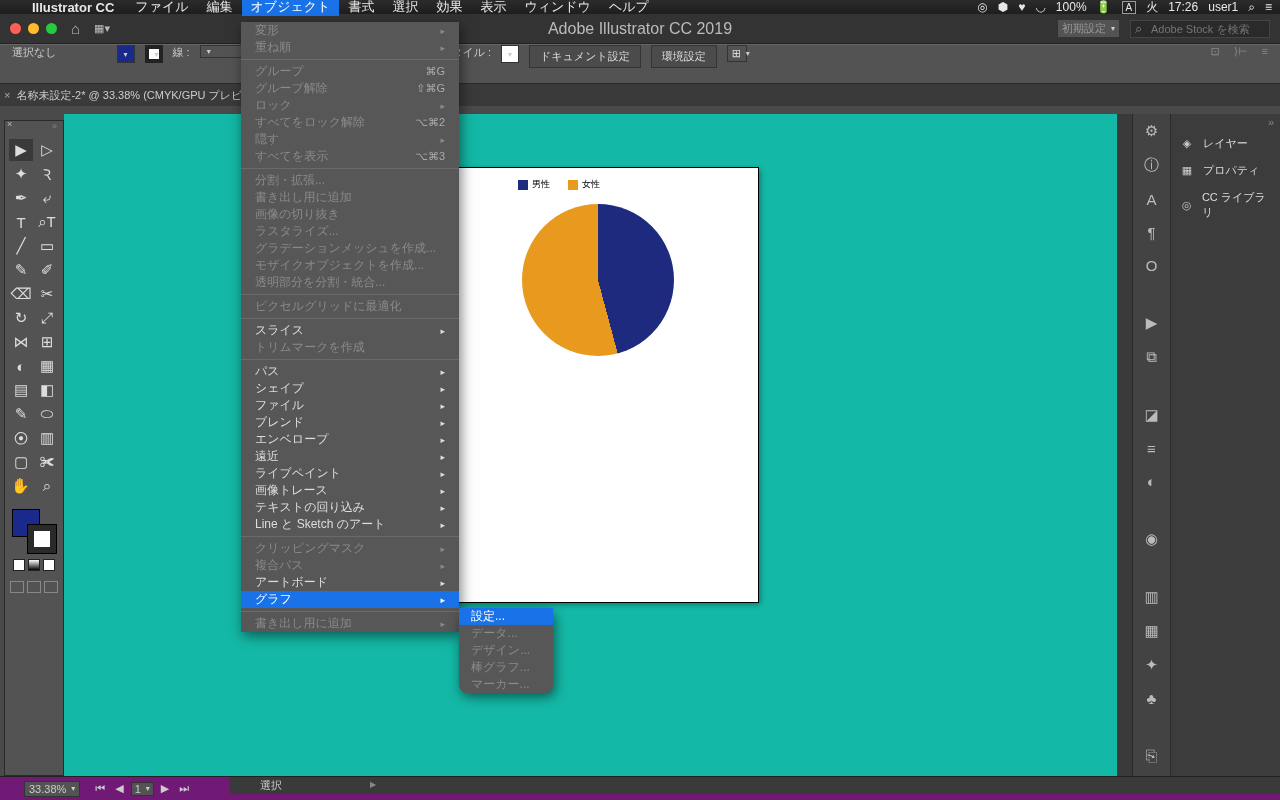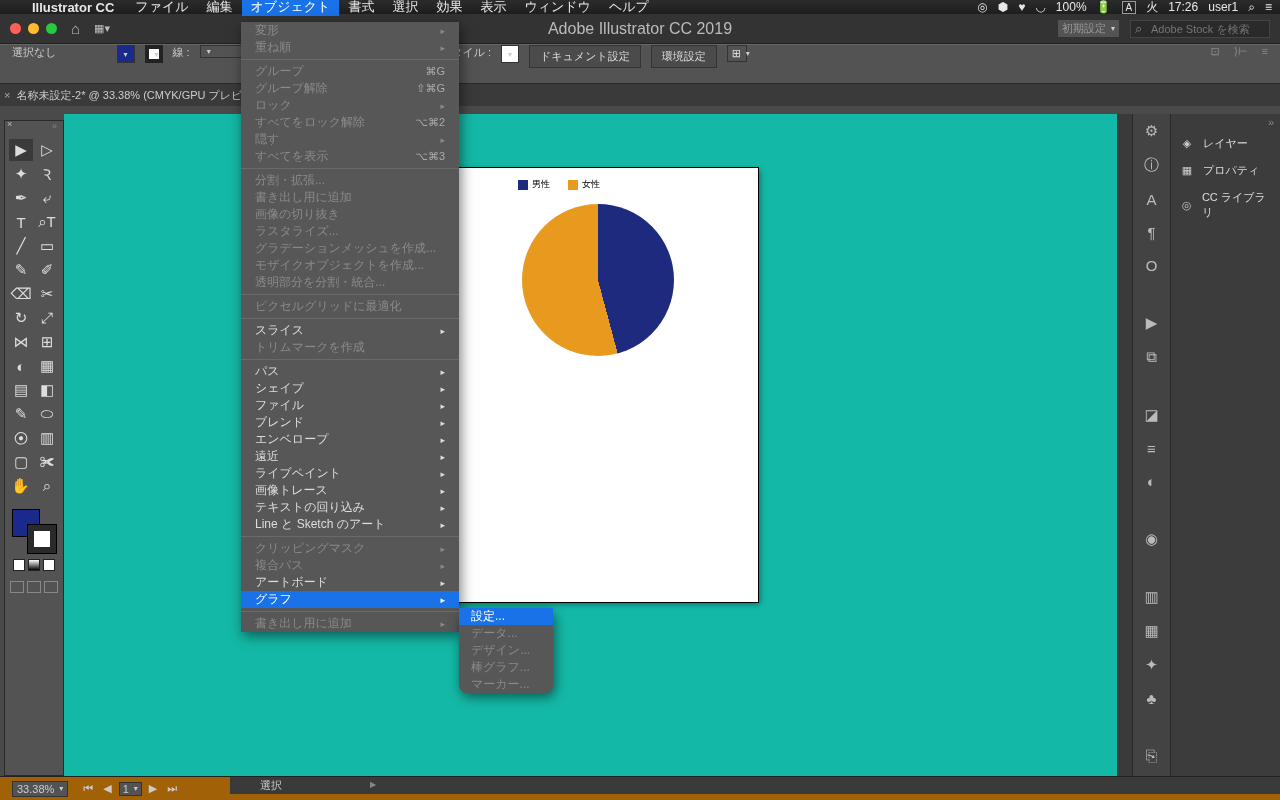--- a/index.html
+++ b/index.html
@@ -77,21 +77,21 @@
 .dropdown .mi.sub::after { content: "▸"; font-size: 9px; color: inherit; }
 .dropdown .mi.hl { background: #1a72e8; color: #fff; }
 .dropdown hr { border: none; border-top: 1px solid #6a6a6a; margin: 3px 0; }
 .dropdown .sc { color: #aaa; font-size: 11px; }
 
 .submenu { position: absolute; top: 608px; left: 459px; width: 94px; background: #575757; box-shadow: 2px 4px 12px rgba(0,0,0,.5); z-index: 201; font-size: 12px; border-radius: 8px; }
 .submenu .mi { padding: 2px 12px; color: #8a8a8a; height: 17px; display: flex; align-items: center; }
 .submenu .mi.hl { background: #1a72e8; color: #fff; }
 
 
-.status-bar { position: absolute; bottom: 0; left: 0; right: 0; height: 24px; background: #a16207; border-top: 1px solid #222; display: flex; align-items: center; padding: 0 12px; font-size: 11px; color: #ccc; gap: 12px; }
+.status-bar { position: absolute; bottom: 0; left: 0; right: 0; height: 24px; background: #701a75; border-top: 1px solid #222; display: flex; align-items: center; padding: 0 24px; font-size: 11px; color: #ccc; gap: 12px; }
 .status-bar .nav { display: flex; align-items: center; gap: 4px; }
 .status-bar .nav span { padding: 0 3px; }
 .scroll-h { position: absolute; top: 0; left: 230px; right: 0; height: 17px; background: #3a3a3a; }
 
 
 .vscroll { position: absolute; top: 0; right: 0; width: 15px; bottom: 0; background: #3a3a3a; }
 </style>
 </head>
 <body>
 

